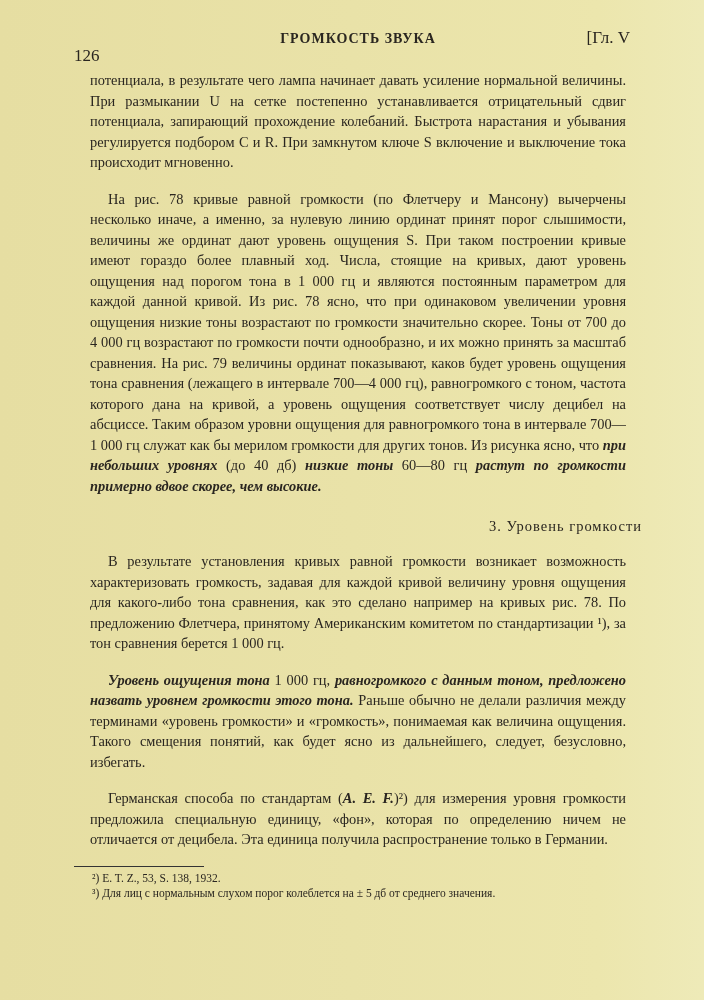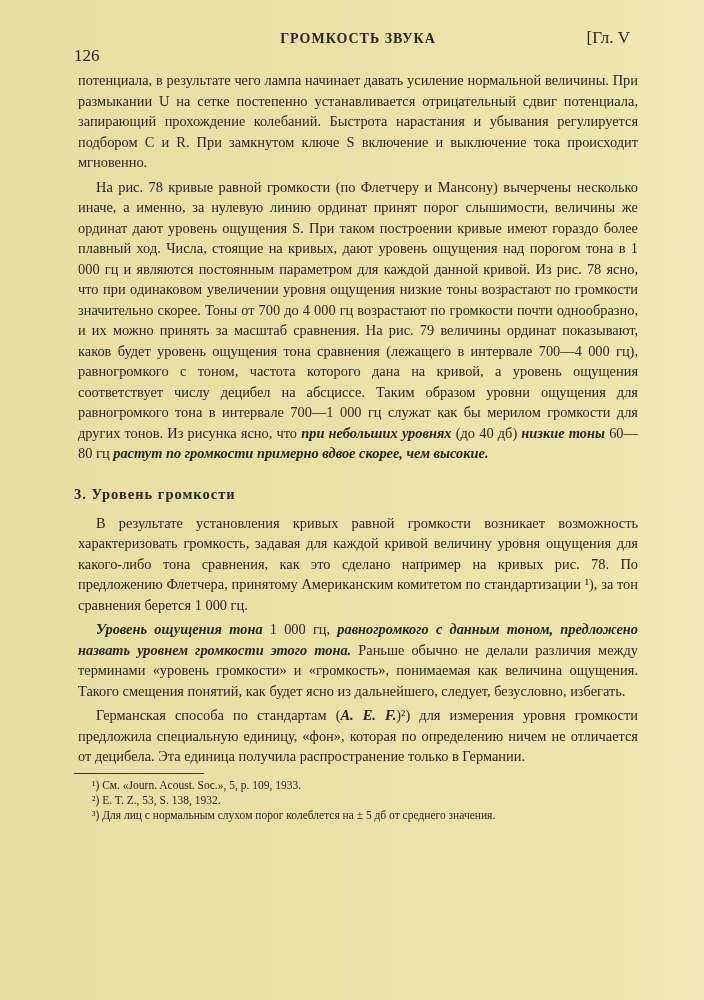--- a/index.html
+++ b/index.html
@@ -9,25 +9,25 @@
     font-family: "Liberation Serif", "DejaVu Serif", serif;
     color: #2a2620;
     position: relative;
   }
   .page { position: absolute; left: 74px; top: 28px; width: 568px; }
   .header { position: relative; height: 22px; font-size: 17px; }
   .pnum { position: absolute; left: 0; top: 0; margin-top: 18px; }
   .run-title { position: absolute; left: 0; right: 0; text-align: center; top: 3px;
     font-size: 14px; font-weight: bold; letter-spacing: 1px; }
   .chap { position: absolute; right: 12px; top: 0; }
-  p { margin: 4px; font-size: 14.4px; line-height: 20.5px; text-align: justify; }
+  p { margin: 16px; font-size: 14.4px; line-height: 20.5px; text-align: justify; }
   .p-first { margin-top: 20px; }
   .indent { text-indent: 18px; }
   i { font-style: italic; font-weight: bold; }
-  .section-title { text-align: left; font-weight: bold; font-size: 14.5px;
+  .section-title { text-align: right; font-weight: normal; font-size: 14.5px;
     letter-spacing: 1px; margin: 22px 0 10px 0; }
   .rule { width: 130px; border-top: 1px solid #333; margin: 6px 0 4px 0; }
   .fn { font-size: 11.5px; line-height: 15px; padding-left: 18px; }
 </style>
 </head>
 <body>
 
 <div class="page">
   <div class="header">
     <span class="pnum">126</span>
@@ -42,16 +42,15 @@
   <div class="section-title">3. Уровень громкости</div>
 
   <p class="indent">В результате установления кривых равной громкости возникает возможность характеризовать громкость, задавая для каждой кривой величину уровня ощущения для какого-либо тона сравнения, как это сделано например на кривых рис. 78. По предложению Флетчера, принятому Американским комитетом по стандартизации ¹), за тон сравнения берется 1 000 гц.</p>
 
   <p class="indent"><i>Уровень ощущения тона</i><span> 1 000 гц, </span><i>равногромкого с данным тоном, предложено назвать уровнем громкости этого тона.</i><span> Раньше обычно не делали различия между терминами «уровень громкости» и «громкость», понимаемая как величина ощущения. Такого смещения понятий, как будет ясно из дальнейшего, следует, безусловно, избегать.</span></p>
 
   <p class="indent"><span>Германская способа по стандартам (</span><i>A. E. F.</i><span>)²) для измерения уровня громкости предложила специальную единицу, «фон», которая по определению ничем не отличается от децибела. Эта единица получила распространение только в Германии.</span></p>
 
 
   <div class="rule"></div>
-  <div class="fn">¹) См. «Journ. Acoust. Soc.», 5, p. 109, 1933.</div>
   <div class="fn">²) E. T. Z., 53, S. 138, 1932.</div>
   <div class="fn">³) Для лиц с нормальным слухом порог колеблется на ± 5 дб от среднего значения.</div>
 </div>
 
 </body></html>

